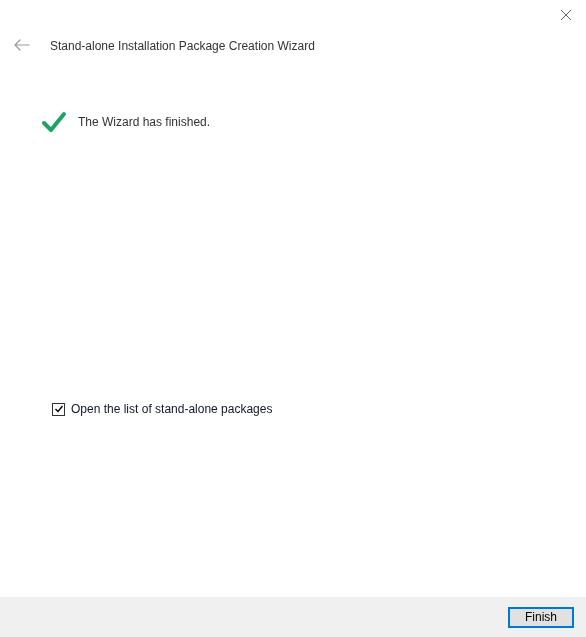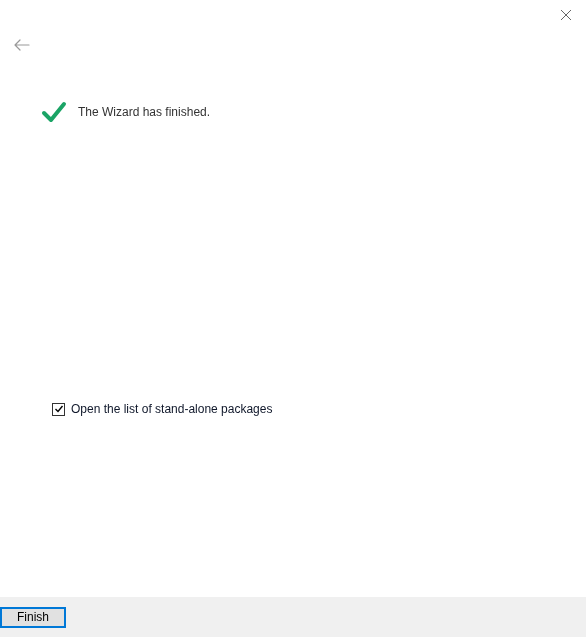--- a/index.html
+++ b/index.html
@@ -45,21 +45,21 @@
       align-items: center;
       justify-content: center;
     }
     .wizard-title {
       font-size: 12px;
       color: #333;
       font-weight: 400;
     }
     .content {
       position: absolute;
-      top: 98px;
+      top: 108px;
       left: 40px;
       display: flex;
       align-items: center;
       gap: 10px;
       justify-content: center;
     }
     .checkmark {
       width: 28px;
       height: 28px;
       display: flex;
@@ -99,20 +99,21 @@
     }
     .footer {
       position: absolute;
       bottom: 0;
       left: 0;
       right: 0;
       height: 40px;
       background: #f0f0f0;
       display: flex;
       align-items: center;
+      justify-content: flex-end;
       padding-right: 12px;
     }
     .finish-btn {
       width: 66px;
       height: 21px;
       background: #e1e1e1;
       border: 2px solid #0078d7;
       font-family: inherit;
       font-size: 12px;
       color: #000;
@@ -135,20 +136,21 @@
 </div>
 
 <div class="header">
   <div class="back-arrow">
     <span>
       <svg width="16" height="12" viewBox="0 0 16 12">
         <path d="M6 1 L1 6 L6 11 M1 6 L15 6" stroke="#999" stroke-width="1.2" fill="none" stroke-linecap="round" stroke-linejoin="round"></path>
       </svg>
     </span>
   </div>
+  <div class="wizard-title">Stand-alone Installation Package Creation Wizard</div>
 </div>
 
 <div class="content">
   <div class="checkmark">
     <svg width="28" height="28" viewBox="0 0 28 28">
       <path d="M4 15 L11 22 L24 6" stroke="#1ba466" stroke-width="4" fill="none" stroke-linecap="round" stroke-linejoin="round"></path>
     </svg>
   </div>
   <div class="status-text">The Wizard has finished.</div>
 </div>

